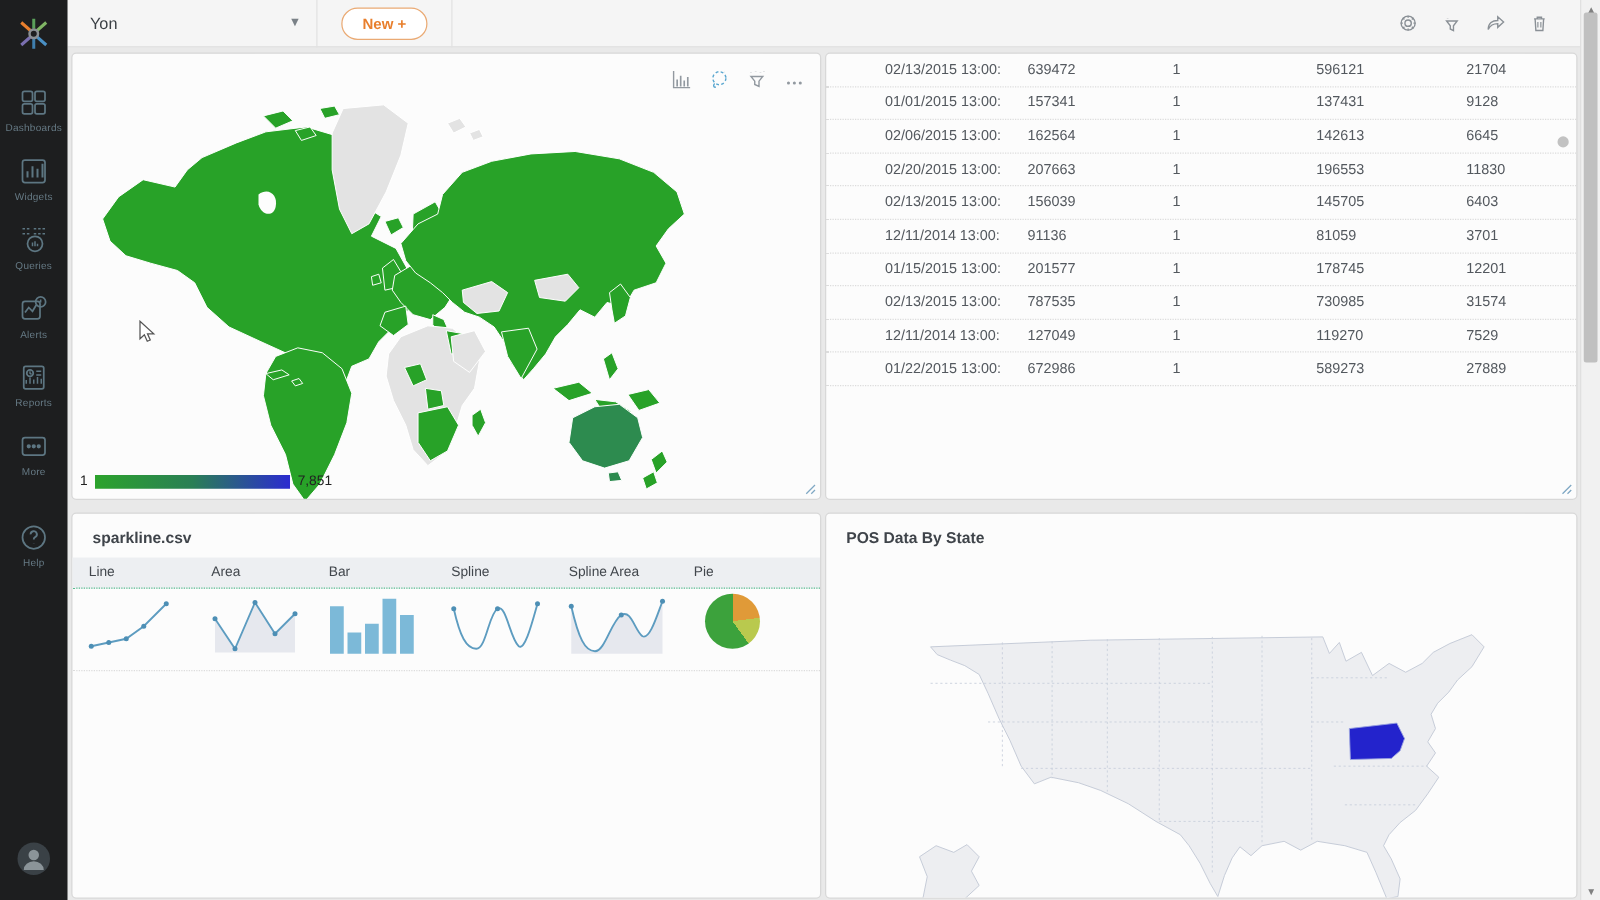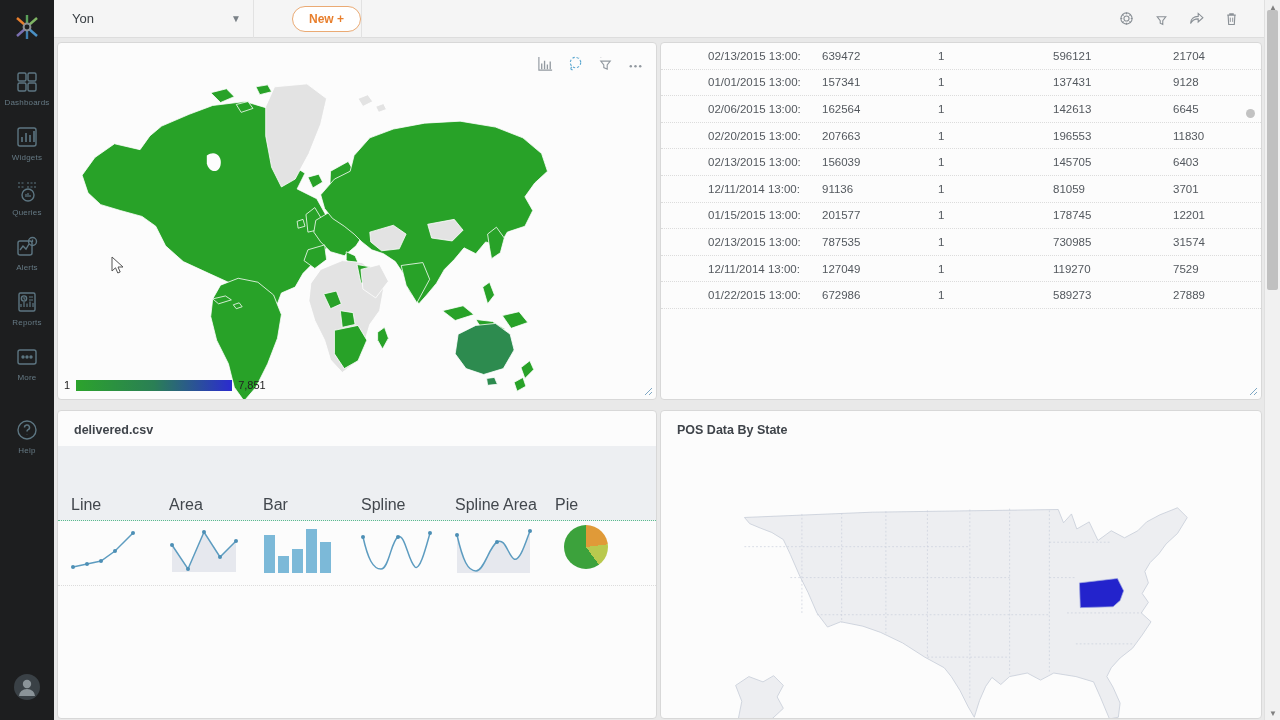--- a/index.html
+++ b/index.html
@@ -18,21 +18,21 @@
   .help-item { margin-top:18px; }
   .avatar-wrap { position:absolute; bottom:18px; left:0; width:54px; display:flex; justify-content:center; }
 
   
   .topbar { position:absolute; left:54px; top:0; width:1210px; height:38px;
     background:#f5f5f5; border-bottom:1px solid #ddd; display:flex; align-items:center; }
   .dash-select { display:flex; align-items:center; justify-content:space-between;
     width:200px; padding:0 12px 0 18px; height:38px; cursor:pointer; border-right:1px solid #e2e2e2; }
   .dash-name { font-size:13px; font-weight:normal; color:#3b4045; }
   .chev { font-size:10px; color:#7a8187; }
-  .new-btn-zone { width:108px; height:38px; display:flex; align-items:center; justify-content:flex-end;
+  .new-btn-zone { width:108px; height:38px; display:flex; align-items:center; justify-content:center;
     border-right:1px solid #e2e2e2; }
   .new-btn { background:#fff; border:1px solid #eaaa74; color:#e87f2d; font-weight:bold;
     font-size:12px; padding:5px 16px; border-radius:14px; cursor:pointer;
     font-family:"Liberation Sans","DejaVu Sans",sans-serif; }
   .top-icons { margin-left:auto; display:flex; align-items:center; gap:18px; padding-right:24px; }
   .top-icons svg { width:17px; height:17px; stroke:#8a9096; fill:none; stroke-width:1.3; cursor:pointer; }
 
   
   .widget { position:absolute; background:#fcfcfc; border:1px solid #d8d8d8; border-radius:4px; }
   .w-title { font-size:12.5px; font-weight:bold; color:#3f444a; padding:12px 16px 9px 16px; }
@@ -51,21 +51,21 @@
   .trow { display:grid; grid-template-columns:114px 116px 115px 120px 1fr;
     border-bottom:1px dotted #dcdcdc; height:26.6px; align-items:center;padding-left:31px; }
   .trow div { font-size:11.5px; color:#53585e; padding-left:16px; white-space:nowrap; }
   .scroll-dot { position:absolute; right:6px; top:66px; width:9px; height:9px;
     border-radius:50%; background:#c2c2c2; }
   .resize-h { position:absolute; right:3px; bottom:3px; width:9px; height:9px; }
 
   
   .sphead { display:grid; grid-template-columns:98px 94px 98px 94px 100px 1fr;
     background:#edeff2; border-bottom:1px dotted #58bd8e; }
-  .sphead div { font-size:16px; color:#42474d; padding:6px 0 6px 13px; white-space:nowrap;margin-top:44px; }
+  .sphead div { font-size:11px; color:#42474d; padding:6px 0 6px 13px; white-space:nowrap; }
   .sprow { display:grid; grid-template-columns:98px 94px 98px 94px 100px 1fr;
     border-bottom:1px dotted #dcdcdc; padding:4px 0 6px 0; }
   .spcell { padding-left:10px; }
 
   
   .legend { position:absolute; left:6px; bottom:8px; display:flex; align-items:center; gap:6px; z-index:3; }
   .legend-min,.legend-max { font-size:11px; color:#222; }
   .legend-bar { width:156px; height:11px; background:linear-gradient(90deg,#2ca32c,#2a7f55,#2b2bd0); }
 
   .map-box { position:absolute; left:0; top:34px; right:0; bottom:0; overflow:hidden; }
@@ -367,21 +367,21 @@
           <div>27889</div>
       </div>
     </div>
     <div class="scroll-dot"></div>
     <svg class="resize-h" viewBox="0 0 9 9">
       <path d="M8,1 L1,8 M8,5 L5,8" stroke="#7fa8c4" stroke-width="1"></path>
     </svg>
   </div>
 
   <div class="widget w-spark">
-    <div class="w-title">delivered.csv</div>
+    <div class="w-title">sparkline.csv</div>
     <div class="sphead">
       <div>Line</div>
       <div>Area</div>
       <div>Bar</div>
       <div>Spline</div>
       <div>Spline Area</div>
       <div>Pie</div>
     </div>
     <div class="sprow">
       <div class="spcell">

